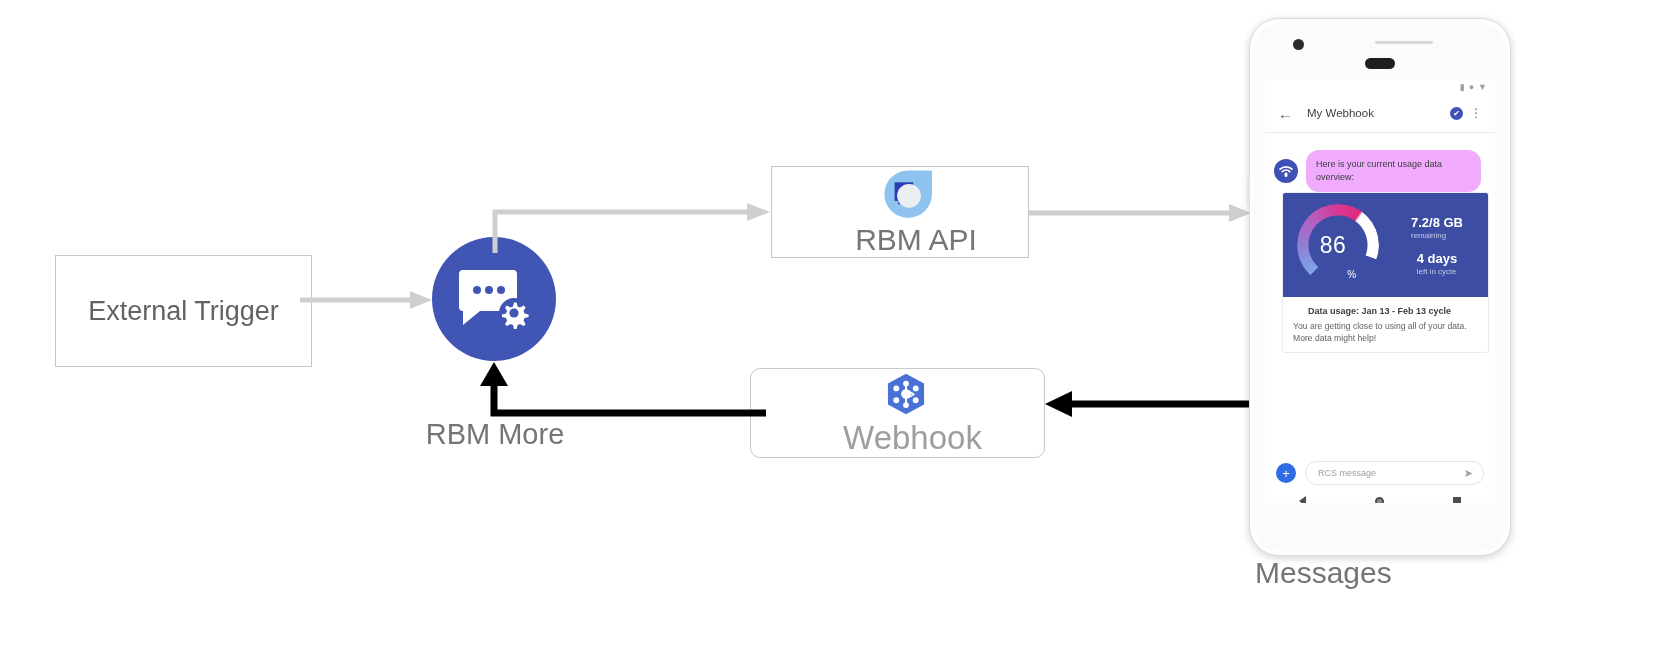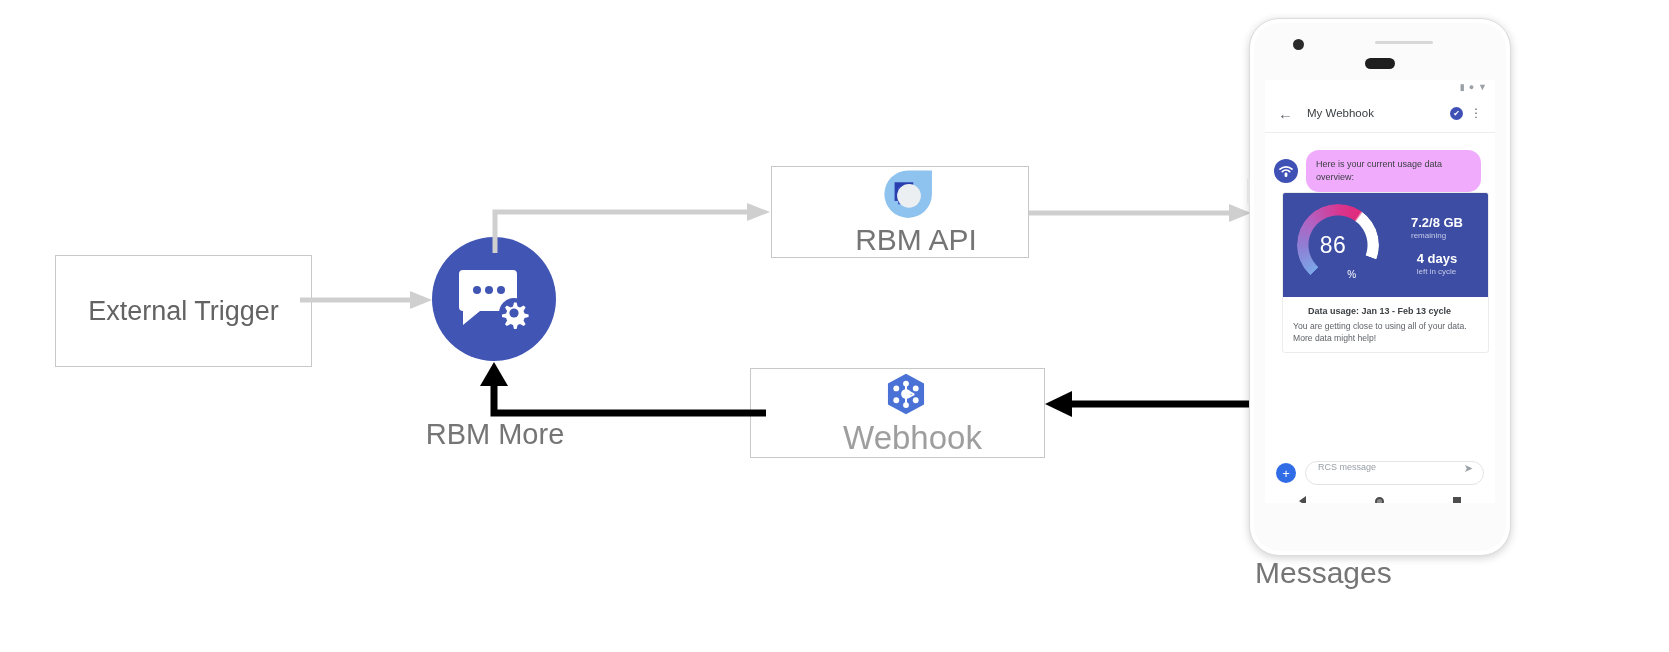--- a/index.html
+++ b/index.html
@@ -37,20 +37,21 @@
   #rbm-api{
     left:771px;top:166px;width:258px;height:92px;
     padding-left:18px;
   }
   #rbm-api .box-label{font-size:30px;color:#757575;margin-left:14px;}
 
   
   #webhook{
     left:750px;top:368px;width:295px;height:90px;
     padding-left:16px;
+    border-radius:10px;
   }
   #webhook .box-label{font-size:33px;color:#9e9e9e;margin-left:14px;}
 
   
   #rbm-agent-node{
     position:absolute;left:432px;top:237px;width:124px;height:124px;
   }
   #rbm-agent-circle{
     width:124px;height:124px;border-radius:50%;
     background:#4055b4;
@@ -199,21 +200,21 @@
     display:flex;align-items:center;background:#fff;
   }
   #plus-button{
     margin-left:11px;width:20px;height:20px;border-radius:50%;
     background:#2f6ce5;color:#fff;font-size:13px;line-height:1;
     display:flex;align-items:center;justify-content:center;
   }
   #composer-input{
     margin-left:9px;flex:1;margin-right:11px;height:22px;
     border:1px solid #e4e4e4;border-radius:12px;
-    display:flex;
+    display:flex;align-items:center;
   }
   #composer-placeholder{margin-left:12px;font-size:9px;color:#9aa0a6;}
   #send-icon{margin-left:auto;margin-right:10px;color:#9aa0a6;font-size:11px;}
 
   
   #nav-bar{
     position:absolute;left:0;top:410px;width:230px;height:22px;
     display:flex;align-items:center;justify-content:space-around;
     background:#ffffff;
   }

